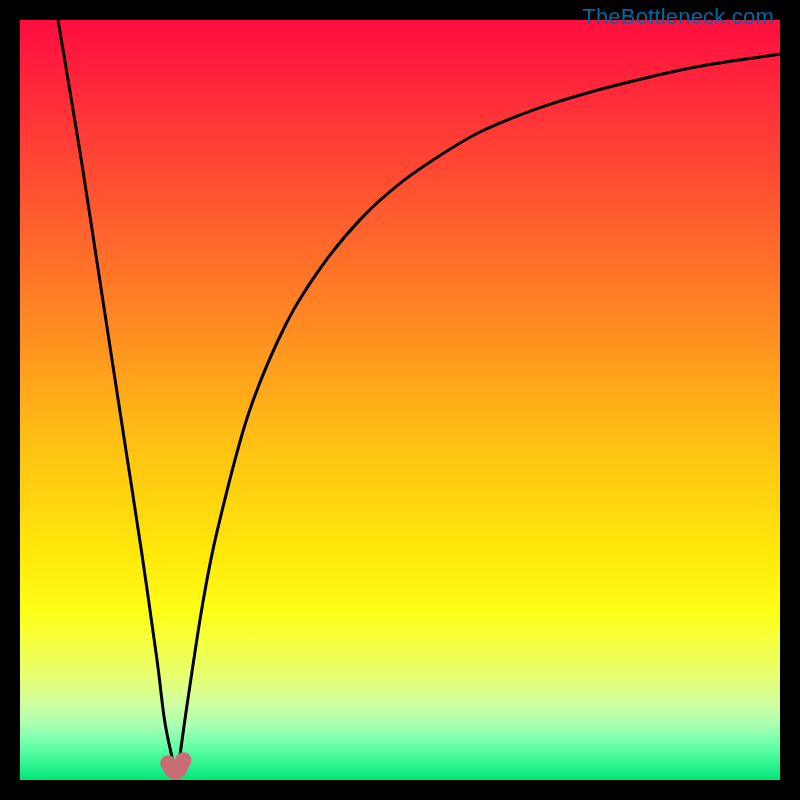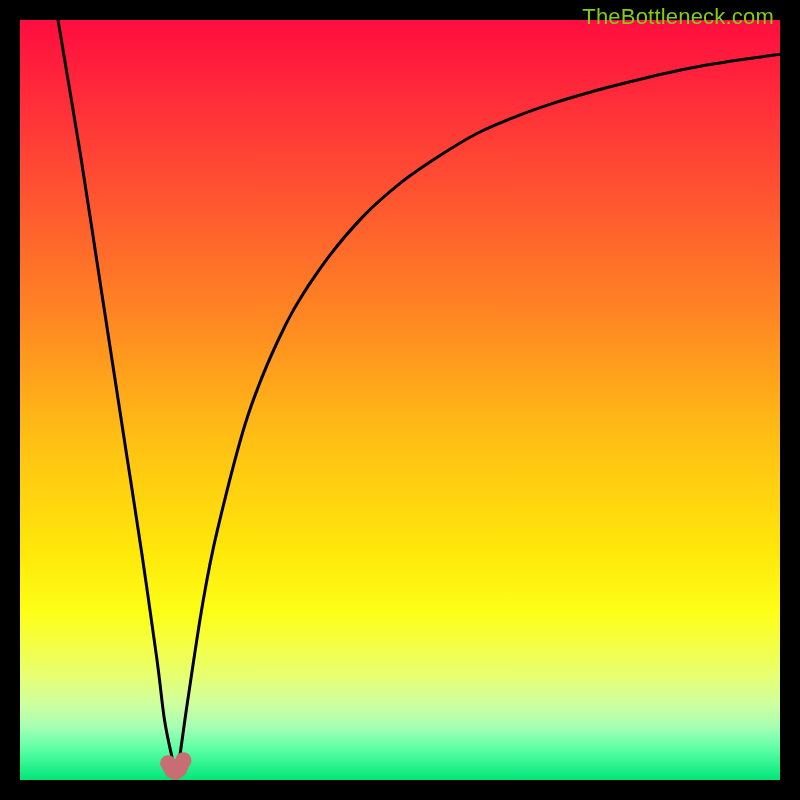--- a/index.html
+++ b/index.html
@@ -23,21 +23,21 @@
     position: absolute;
     left: 0;
     top: 0;
     width: 760px;
     height: 760px;
   }
   .watermark {
     position: absolute;
     top: 4px;
     right: 26px;
-    color: #84cc16;
+    color: #0369a1;
     font-size: 22px;
     font-weight: 400;
     letter-spacing: 0.2px;
     z-index: 10;
   }
 </style>
 </head>
 <body>
 
 <div class="watermark">TheBottleneck.com</div>

